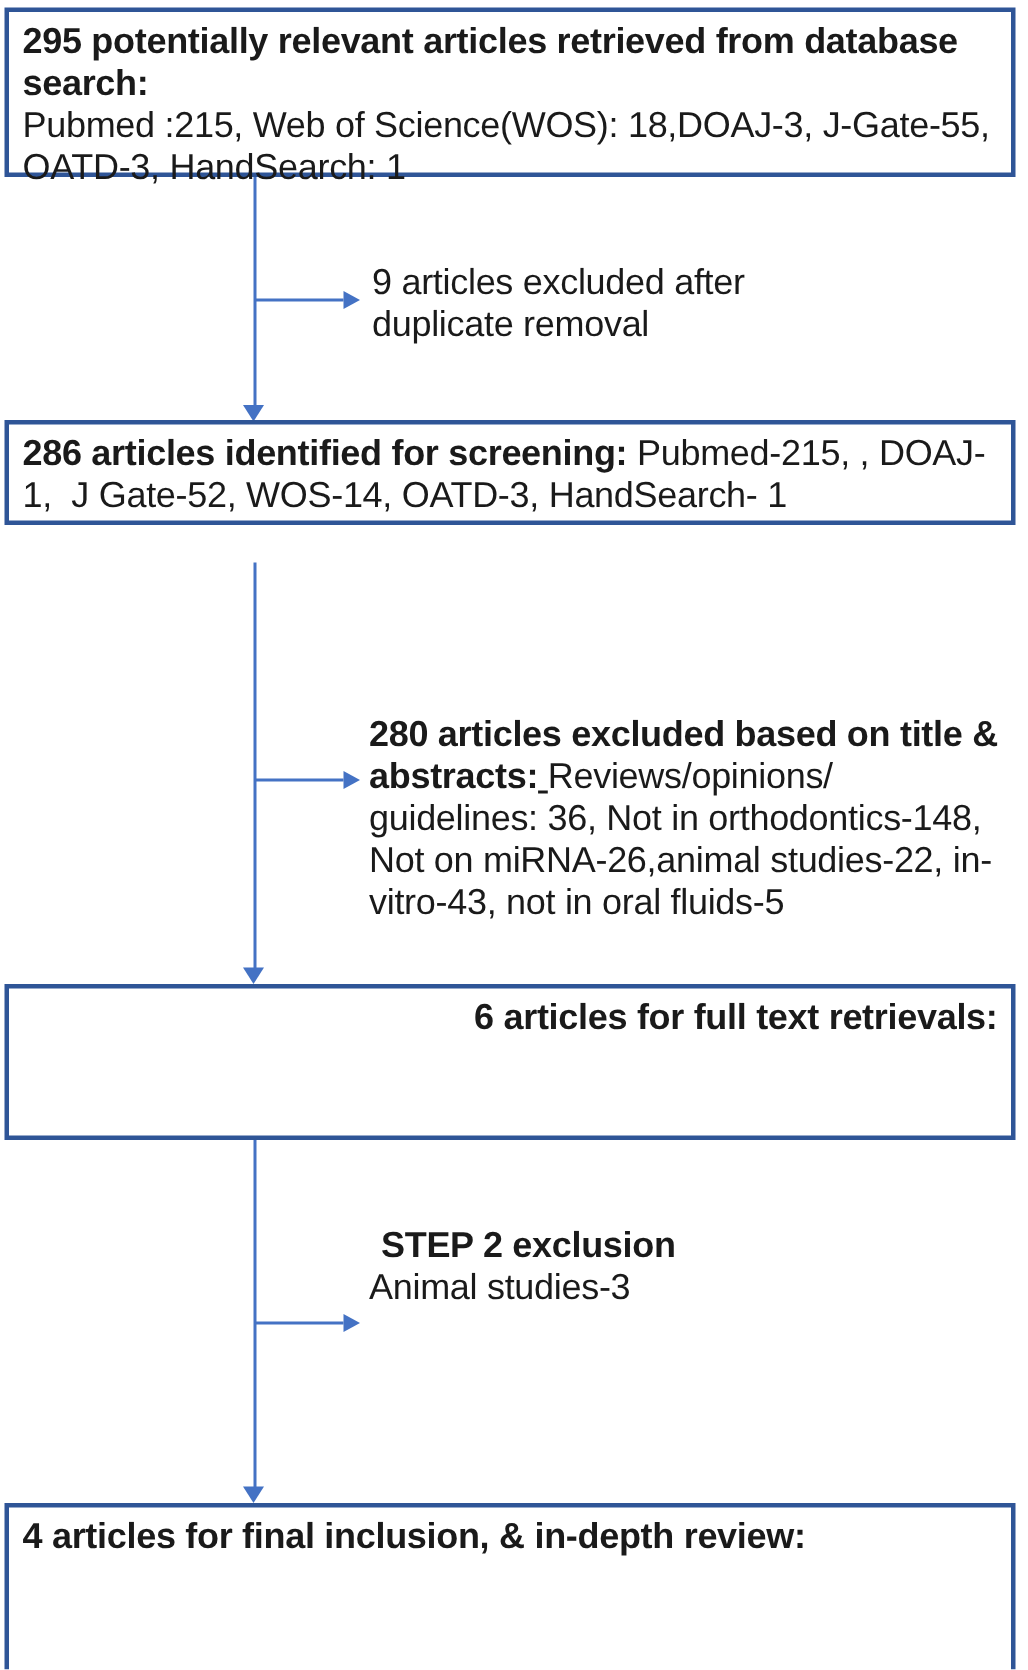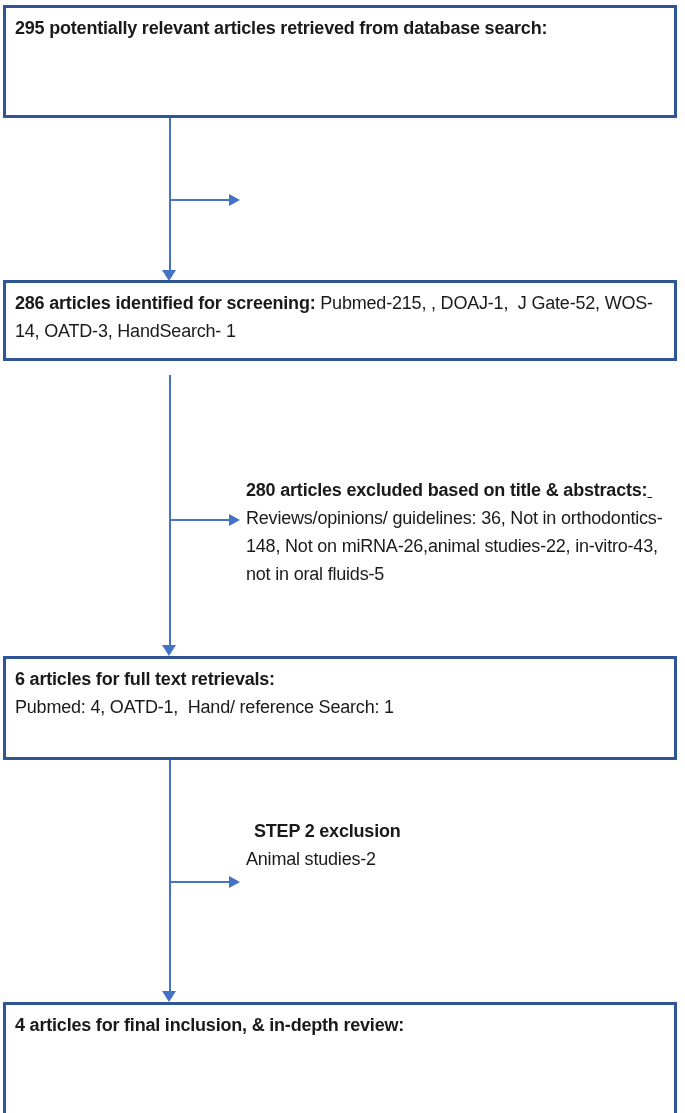--- a/index.html
+++ b/index.html
@@ -7,21 +7,21 @@
     --arrow:#4472c4;
     --text:#1a1a1a;
   }
   html,body{margin:0;padding:0;background:#ffffff;}
   .canvas{
     position:relative;
     width:685px;height:1113px;
     background:#ffffff;
     overflow:hidden;
     font-family:"Liberation Sans",sans-serif;
-    font-size:18px;line-height:28px;
+    font-size:24px;line-height:28px;
     letter-spacing:-0.2px;
     color:var(--text);
   }
   .box{
     position:absolute;
     left:3px;width:674px;
     box-sizing:border-box;
     border:3px solid var(--box-border);
     background:#ffffff;
     padding:6px 9px;
@@ -53,53 +53,56 @@
     border-left:11px solid var(--arrow);
   }
 </style>
 </head>
 <body>
 
 <div class="canvas">
 
   <div class="box" style="top:5px;height:113px;">
     <span class="b blk">295 potentially relevant articles retrieved from database search:</span>
+    <span class="t blk">Pubmed :215, Web of Science(WOS): 18,DOAJ-3, J-Gate-55, OATD-3, HandSearch: 1</span>
   </div>
 
   <div class="vline" style="left:169px;top:118px;height:153px;"></div>
   <div class="ah-down" style="left:162px;top:270px;"></div>
 
   <div class="hline" style="left:170px;top:199px;width:59px;"></div>
   <div class="ah-right" style="left:229px;top:194px;"></div>
+  <div class="side" style="left:248px;top:175px;width:258px;">
+    <span class="t">9 articles excluded after duplicate removal</span>
+  </div>
 
-  <div class="box" style="top:280px;height:81px;">
+  <div class="box" style="top:280px;height:70px;">
     <span class="b">286 articles identified for screening:</span><span class="t"> Pubmed-215, , DOAJ-1,  J Gate-52, WOS-14, OATD-3, HandSearch- 1</span>
   </div>
 
   <div class="vline" style="left:169px;top:375px;height:271px;"></div>
   <div class="ah-down" style="left:162px;top:645px;"></div>
 
   <div class="hline" style="left:170px;top:519px;width:59px;"></div>
   <div class="ah-right" style="left:229px;top:514px;"></div>
   <div class="side" style="left:246px;top:476px;width:424px;">
     <span class="b">280 articles excluded based on title &amp; abstracts:</span><span class="b u"> </span><span class="t">Reviews/opinions/ guidelines: 36, Not in orthodontics-148, Not on miRNA-26,animal studies-22, in-vitro-43, not in oral fluids-5</span>
   </div>
 
-  <div class="box" style="top:656px;height:104px;">
+  <div class="box" style="top:656px;height:104px;text-align:right;">
     <span class="b blk">6 articles for full text retrievals:</span>
-    <span class="t blk">Pubmed: 4, OATD-1,  Hand/ reference Search: 1</span>
   </div>
 
   <div class="vline" style="left:169px;top:760px;height:232px;"></div>
   <div class="ah-down" style="left:162px;top:991px;"></div>
 
   <div class="hline" style="left:170px;top:881px;width:59px;"></div>
   <div class="ah-right" style="left:229px;top:876px;"></div>
   <div class="side" style="left:246px;top:817px;width:436px;">
     <span class="b blk step">STEP 2 exclusion</span>
-    <span class="t blk">Animal studies-2</span>
+    <span class="t blk">Animal studies-3</span>
   </div>
 
   <div class="box" style="top:1002px;height:118px;">
     <span class="b blk">4 articles for final inclusion, &amp; in-depth review:</span>
   </div>
 
 </div>
 
 </body></html>

